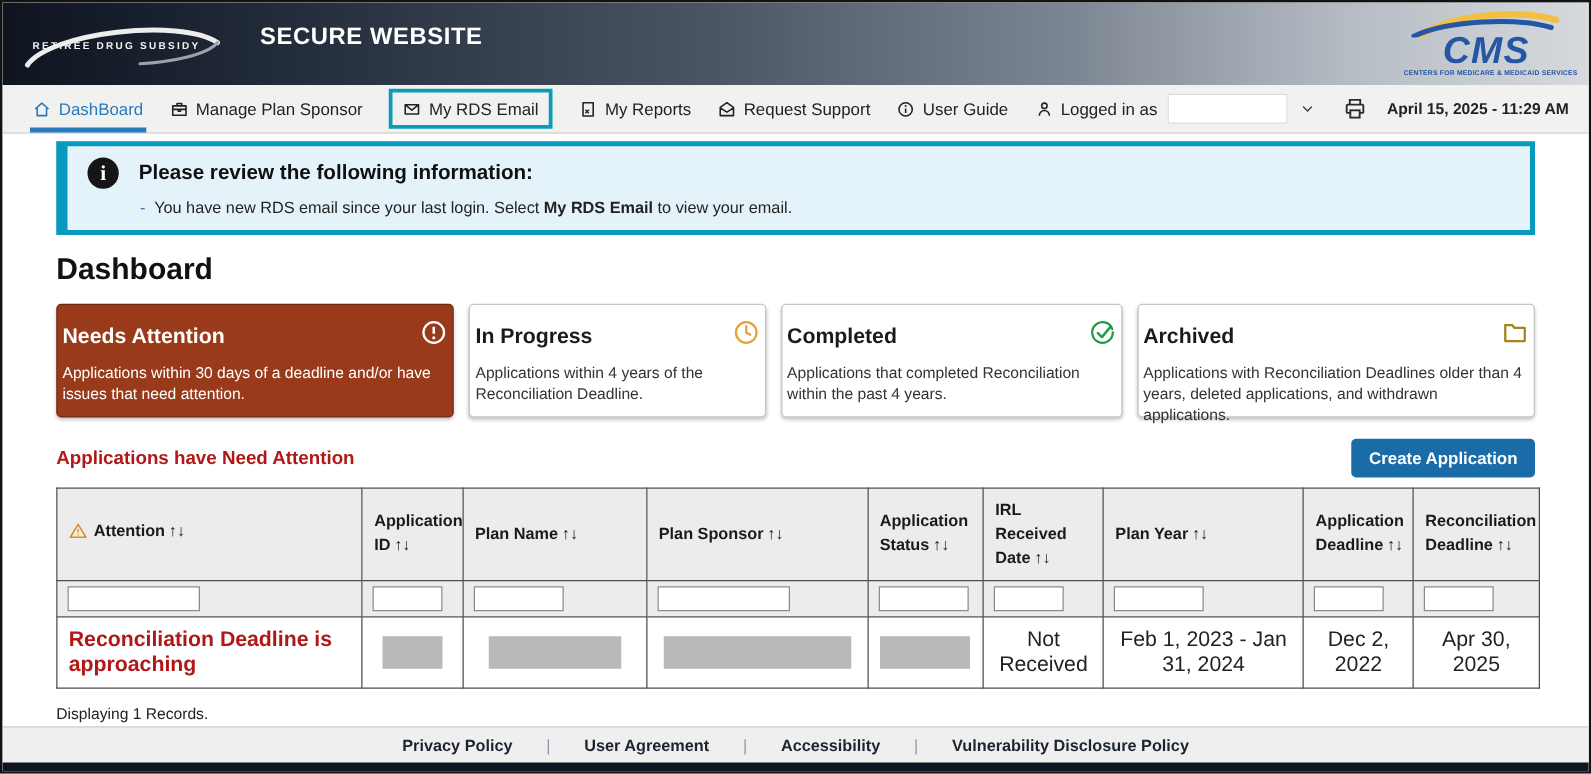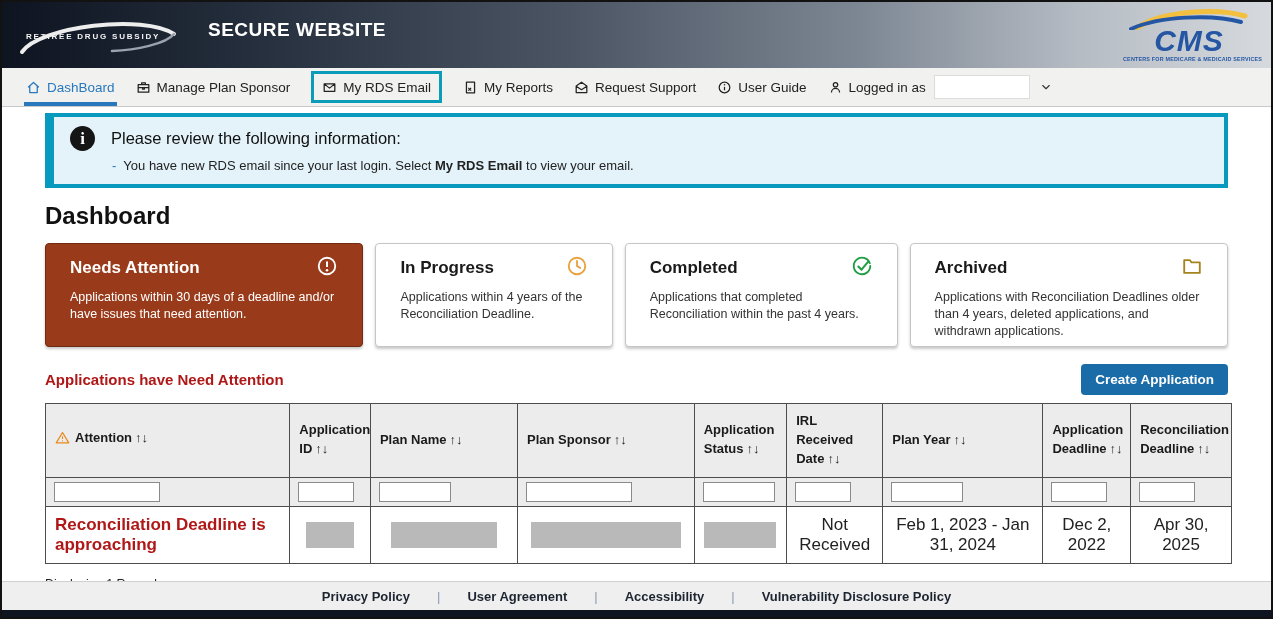--- a/index.html
+++ b/index.html
@@ -52,29 +52,29 @@
   .banner {
     margin:6px 43px 0; border:4px solid #0899be; border-left-width:9px; background:#e3f3f9;
     padding:9px 16px 11px;
   }
   .banner-head { display:flex; align-items:center; gap:16px; }
   .info-badge {
     width:25px; height:25px; border-radius:50%; background:#151515; color:#fff; flex:0 0 25px;
     font-family:"Liberation Serif", serif; font-weight:bold; font-size:17px;
     display:flex; align-items:center; justify-content:center;
   }
-  .banner-title { font-size:16.5px; font-weight:normal; color:#101010; }
+  .banner-title { font-size:16.5px; font-weight:bold; color:#101010; }
   .banner-line { margin:7px 0 0 42px; font-size:13px; color:#222; }
   .banner-line .bullet { color:#2878be; margin-right:7px; }
   .banner-line b { font-weight:bold; }
 
   .page-title { margin:14px 0 0 43px; font-size:24px; font-weight:bold; color:#111; }
 
   .cards { display:grid; grid-template-columns:322fr 240fr 276fr 322fr; gap:12px; margin:13px 43px 0; }
-  .card { background:#fff; border:1px solid #c6c6c6; border-radius:4px; box-shadow:0 2px 3px rgba(0,0,0,.22); padding:11px 24px; height:104px; cursor:pointer; }
+  .card { background:#fff; border:1px solid #c6c6c6; border-radius:4px; box-shadow:0 2px 3px rgba(0,0,0,.22); padding:11px 4px; height:91px; cursor:pointer; }
   .card-head { display:flex; justify-content:space-between; align-items:center; }
   .card-title { font-size:17px; font-weight:bold; color:#1a1a1a; }
   .card-desc { font-size:12.5px; color:#333; line-height:1.35; margin-top:8px; }
   .card.attention { background:#993b1a; border-color:#6f2a10; }
   .card.attention .card-title, .card.attention .card-desc { color:#fff; }
   .ico-clock { color:#e9a13b; } .ico-check { color:#1f9d44; } .ico-folder { color:#a5841e; } .ico-alert { color:#fff; }
 
   .section-row { display:flex; align-items:center; justify-content:space-between; margin:17px 43px 0; }
   .section-title { font-size:15px; font-weight:bold; color:#b01818; }
   .create-btn { background:#1a6ca8; color:#fff; font-family:inherit; font-size:13.5px; font-weight:bold; border:none; border-radius:4px; padding:8px 14px; cursor:pointer; }
@@ -173,20 +173,30 @@
           <circle cx="12" cy="7.5" r="3.5" fill="none" stroke="currentColor" stroke-width="2"></circle>
           <path d="M5.5 20 a6.5 6.5 0 0 1 13 0" fill="none" stroke="currentColor" stroke-width="2"></path>
         </svg>
       <span>Logged in as</span>
       <span class="user-box"></span>
       <span class="chevron">
           <svg width="12" height="12" viewBox="0 0 24 24">
             <path d="M5.5 9 L12 15.5 L18.5 9" fill="none" stroke="currentColor" stroke-width="2.2" stroke-linecap="round" stroke-linejoin="round"></path>
           </svg>
         </span>
+    </div>
+    <div class="nav-right">
+      <span class="print-btn">
+        <svg width="20" height="20" viewBox="0 0 24 24">
+            <path d="M7 8 V3.5 H17 V8" fill="none" stroke="currentColor" stroke-width="1.8"></path>
+            <rect x="4" y="8" width="16" height="8" rx="1" fill="none" stroke="currentColor" stroke-width="1.8"></rect>
+            <rect x="7.5" y="13.5" width="9" height="7" fill="#f1f1ef" stroke="currentColor" stroke-width="1.8"></rect>
+          </svg>
+      </span>
+      <span class="nav-date">April 15, 2025 - 11:29 AM</span>
     </div>
   </nav>
 
   <main class="main">
 
     <div class="banner">
       <div class="banner-head">
         <div class="info-badge">i</div>
         <div class="banner-title">Please review the following information:</div>
       </div>

